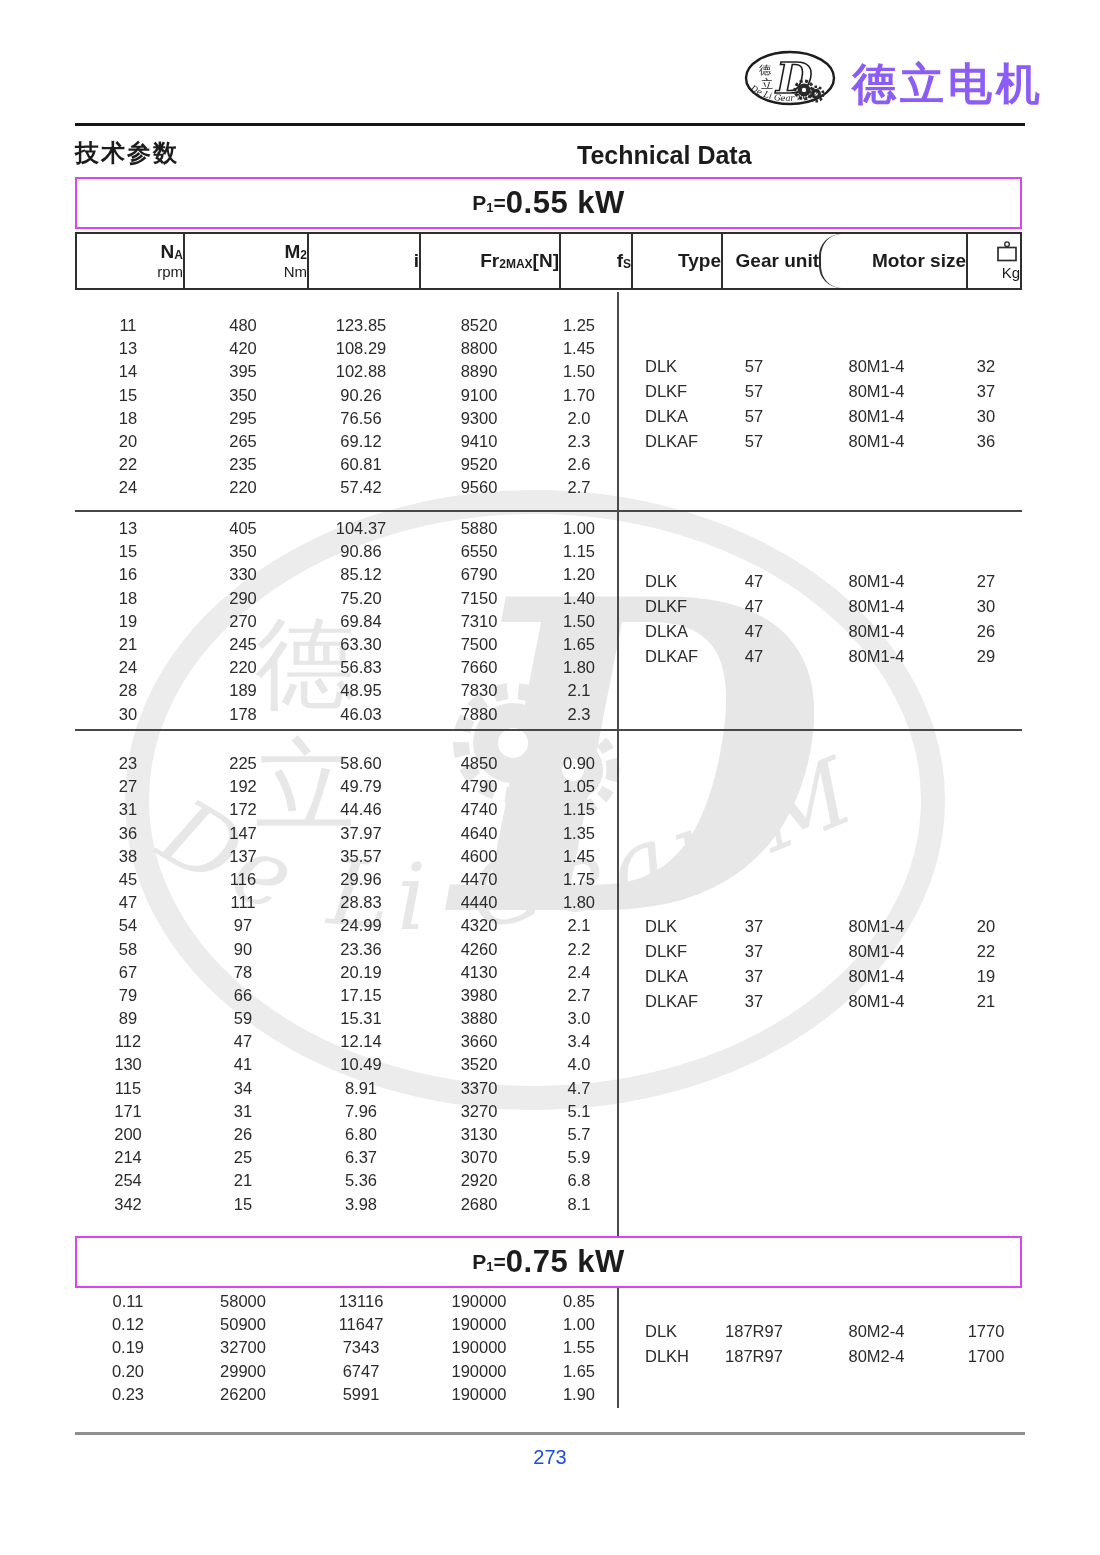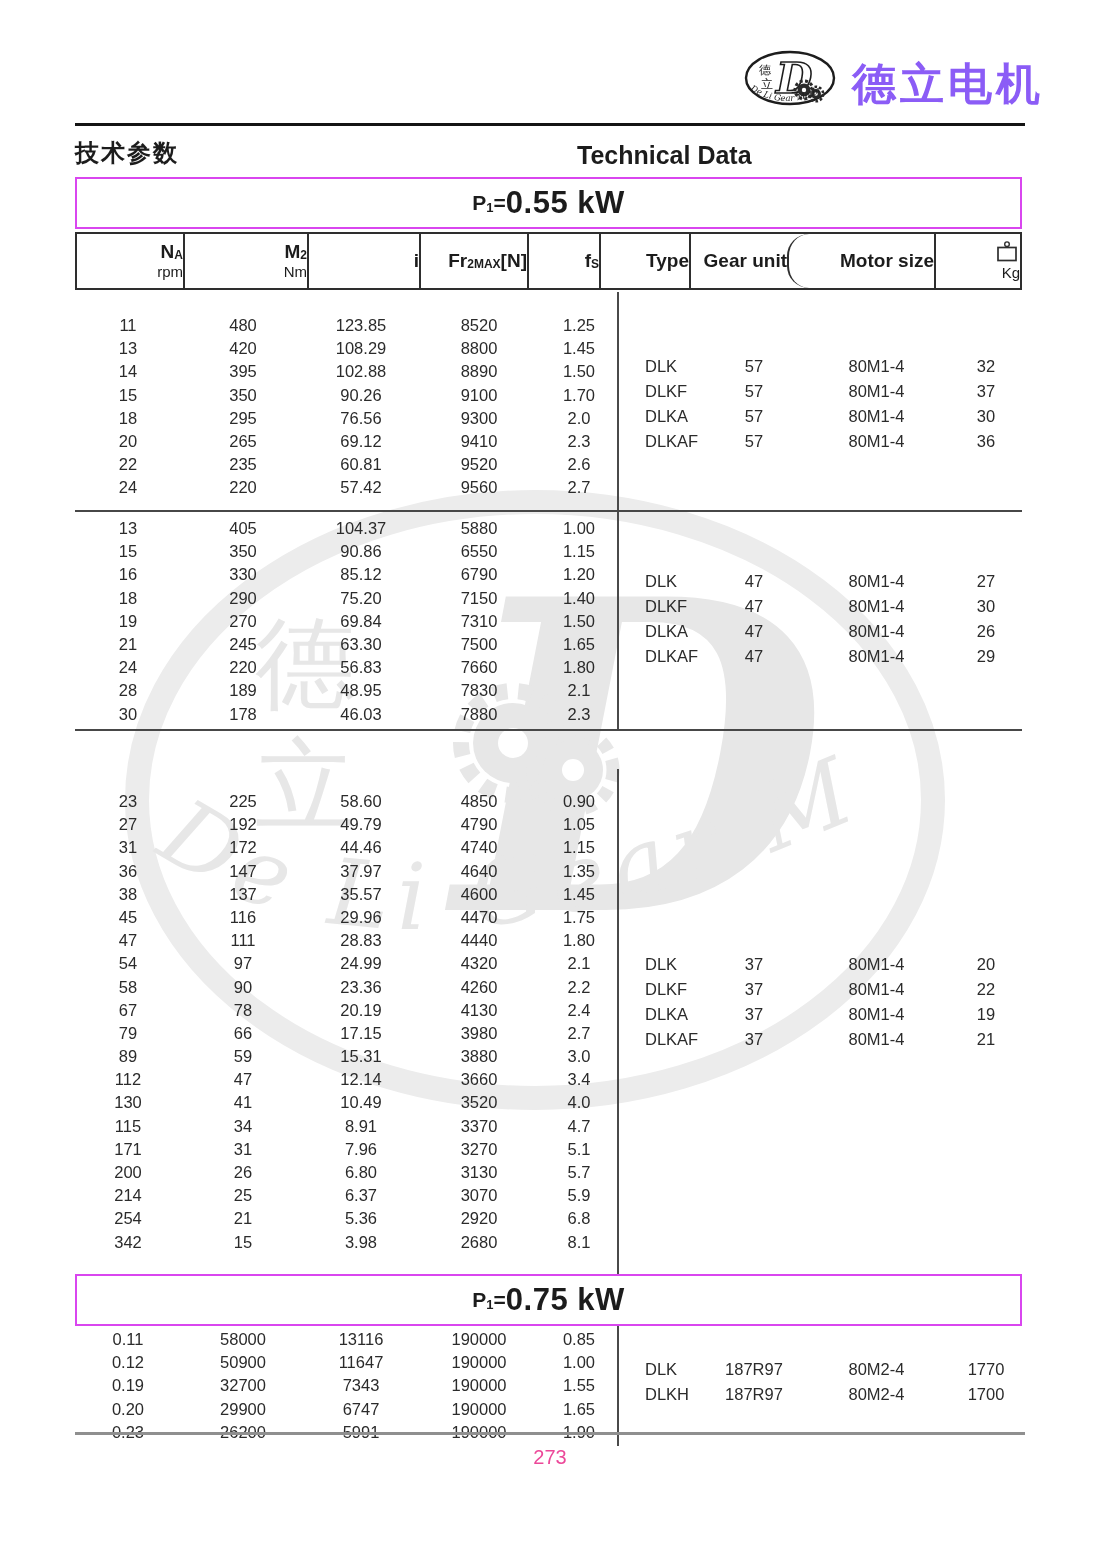--- a/index.html
+++ b/index.html
@@ -25,21 +25,21 @@
 
   
   .col-header{position:absolute;left:75px;top:232px;width:947px;height:58px;box-sizing:border-box;
               border:2px solid #2e2e2e;display:flex;}
   .hcell{box-sizing:border-box;border-left:2px solid #2e2e2e;display:flex;flex-direction:column;
          align-items:flex-end;justify-content:center;line-height:1.15;}
   .hcell:first-child{border-left:none;}
   .h-main{font-size:19px;font-weight:700;}
   .h-sub{font-size:15px;font-weight:400;}
   .subsc{font-size:12px;font-weight:700;vertical-align:-1px;}
-  .hc1{width:106px;} .hc2{width:124px;} .hc3{width:112px;} .hc4{width:108px;} .hc5{width:72px;}
+  .hc1{width:106px;} .hc2{width:124px;} .hc3{width:112px;} .hc4{width:140px;} .hc5{width:72px;}
   .hc6{width:90px;} .hc7{width:98px;} .hc8{width:147px;border-radius:22px;} .hc9{flex:1;}
   .kg-label{margin-top:1px;}
 
   
   #data-area{position:absolute;left:75px;top:292px;width:947px;}
   .block{position:relative;box-sizing:border-box;width:947px;}
   .sep{height:2px;background:#474747;width:947px;}
   .divider{position:absolute;left:542px;top:0;height:100%;width:2px;background:#4a4a4a;}
   .nrow{display:flex;height:23.2px;line-height:23.2px;font-size:16.5px;color:#2b2b2b;}
   .nrow span{display:inline-block;text-align:center;}
@@ -51,28 +51,28 @@
   .typetable{position:absolute;left:542px;width:405px;}
   .trow{display:flex;height:25px;line-height:25px;font-size:16.5px;color:#2b2b2b;}
   .trow span{display:inline-block;text-align:center;box-sizing:border-box;}
   .trow span:nth-child(1){width:88px;text-align:left;padding-left:28px;}
   .trow span:nth-child(2){width:98px;}
   .trow span:nth-child(3){width:147px;}
   .trow span:nth-child(4){width:72px;}
 
   #b1{height:218px;padding-top:22px;}
   #b2{height:217px;padding-top:5px;}
-  #b3{height:505px;padding-top:21px;margin-top:38px;}
+  #b3{height:505px;padding-top:21px;}
   #power2{width:947px;height:52px;margin:0;}
   #b4{height:120px;padding-top:2px;}
   #tt1{top:62px;} #tt2{top:57px;} #tt3{top:183px;} #tt4{top:31px;}
 
   
   .footer-rule{position:absolute;left:75px;top:1432px;width:950px;height:3px;background:#8f8f8f;}
-  .page-num{position:absolute;left:75px;top:1446px;width:950px;text-align:center;font-size:20px;color:#ec4899;}
+  .page-num{position:absolute;left:75px;top:1446px;width:950px;text-align:center;font-size:20px;color:#1d4ed8;}
 
   .wm-serif{font-family:"DejaVu Serif","Liberation Serif",serif;}
 </style>
 </head>
 <body>
 
 <div class="page">
 
   <svg id="wm" width="880" height="640" viewBox="0 0 880 640">
     <defs>

